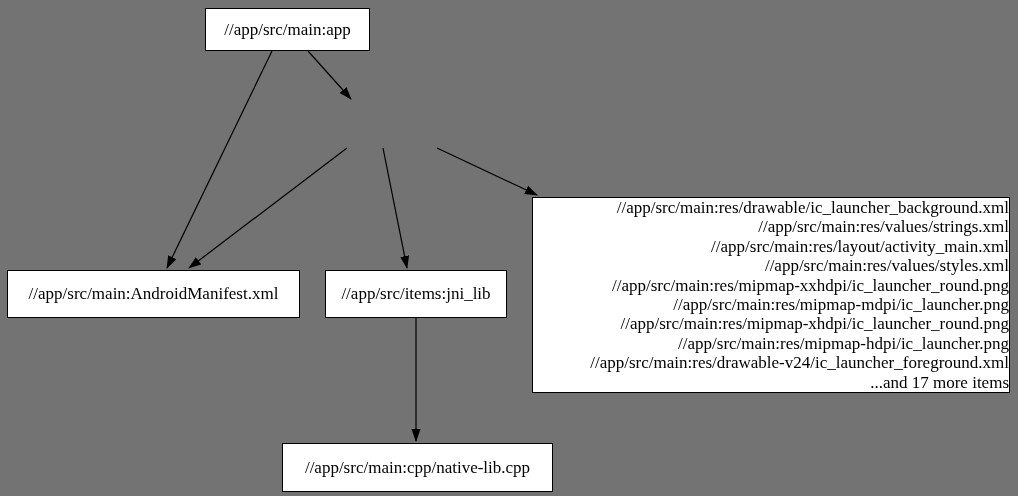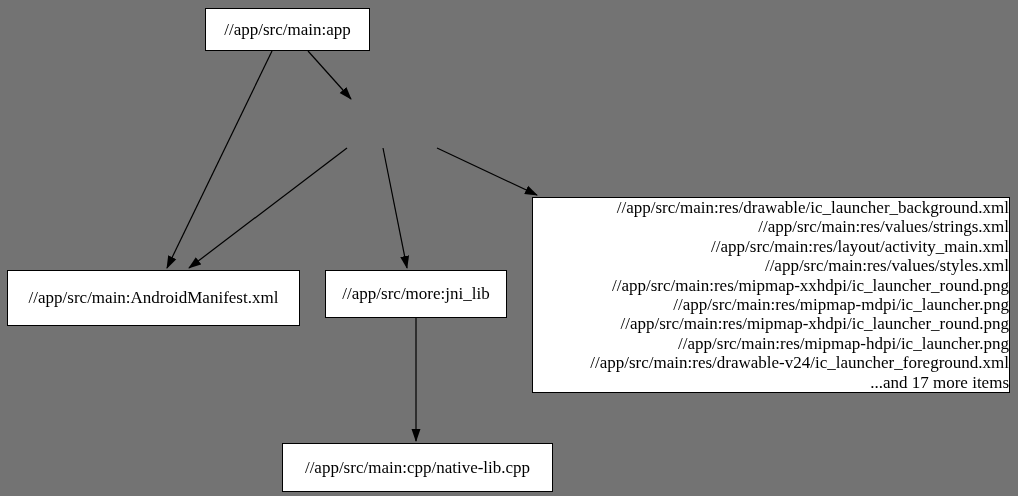--- a/index.html
+++ b/index.html
@@ -31,21 +31,21 @@
     white-space: nowrap;
   }
   .node.multiline {
     flex-direction: column;
     justify-content: center;
     line-height: 19.4px;
   }
   .node.multiline span { display: block; }
   #node-app      { left: 205px; top:   8px; width: 165px; height:  43px; }
   #node-lib      { left: 302px; top: 101px; width: 151px; height:  47px; }
-  #node-manifest { left:   7px; top: 270px; width: 293px; height:  56px; }
+  #node-manifest { left:   7px; top: 270px; width: 293px; height:  48px; }
   #node-jni-lib  { left: 325px; top: 270px; width: 182px; height:  48px; }
   #node-res      { left: 532px; top: 197px; width: 478px; height: 196px; align-items: flex-end; }
   #node-cpp      { left: 282px; top: 443px; width: 271px; height:  49px; }
 </style>
 </head>
 <body>
 
 <div id="canvas">
 
   <svg id="edges" viewBox="0 0 1018 496" xmlns="http://www.w3.org/2000/svg">
@@ -65,21 +65,21 @@
   <div id="node-app" class="node">
     <span>//app/src/main:app</span>
   </div>
 
 
   <div id="node-manifest" class="node">
     <span>//app/src/main:AndroidManifest.xml</span>
   </div>
 
   <div id="node-jni-lib" class="node">
-    <span>//app/src/more:jni_lib</span>
+    <span>//app/src/items:jni_lib</span>
   </div>
 
   <div id="node-res" class="node multiline">
     <span>//app/src/main:res/drawable/ic_launcher_background.xml</span>
     <span>//app/src/main:res/values/strings.xml</span>
     <span>//app/src/main:res/layout/activity_main.xml</span>
     <span>//app/src/main:res/values/styles.xml</span>
     <span>//app/src/main:res/mipmap-xxhdpi/ic_launcher_round.png</span>
     <span>//app/src/main:res/mipmap-mdpi/ic_launcher.png</span>
     <span>//app/src/main:res/mipmap-xhdpi/ic_launcher_round.png</span>

